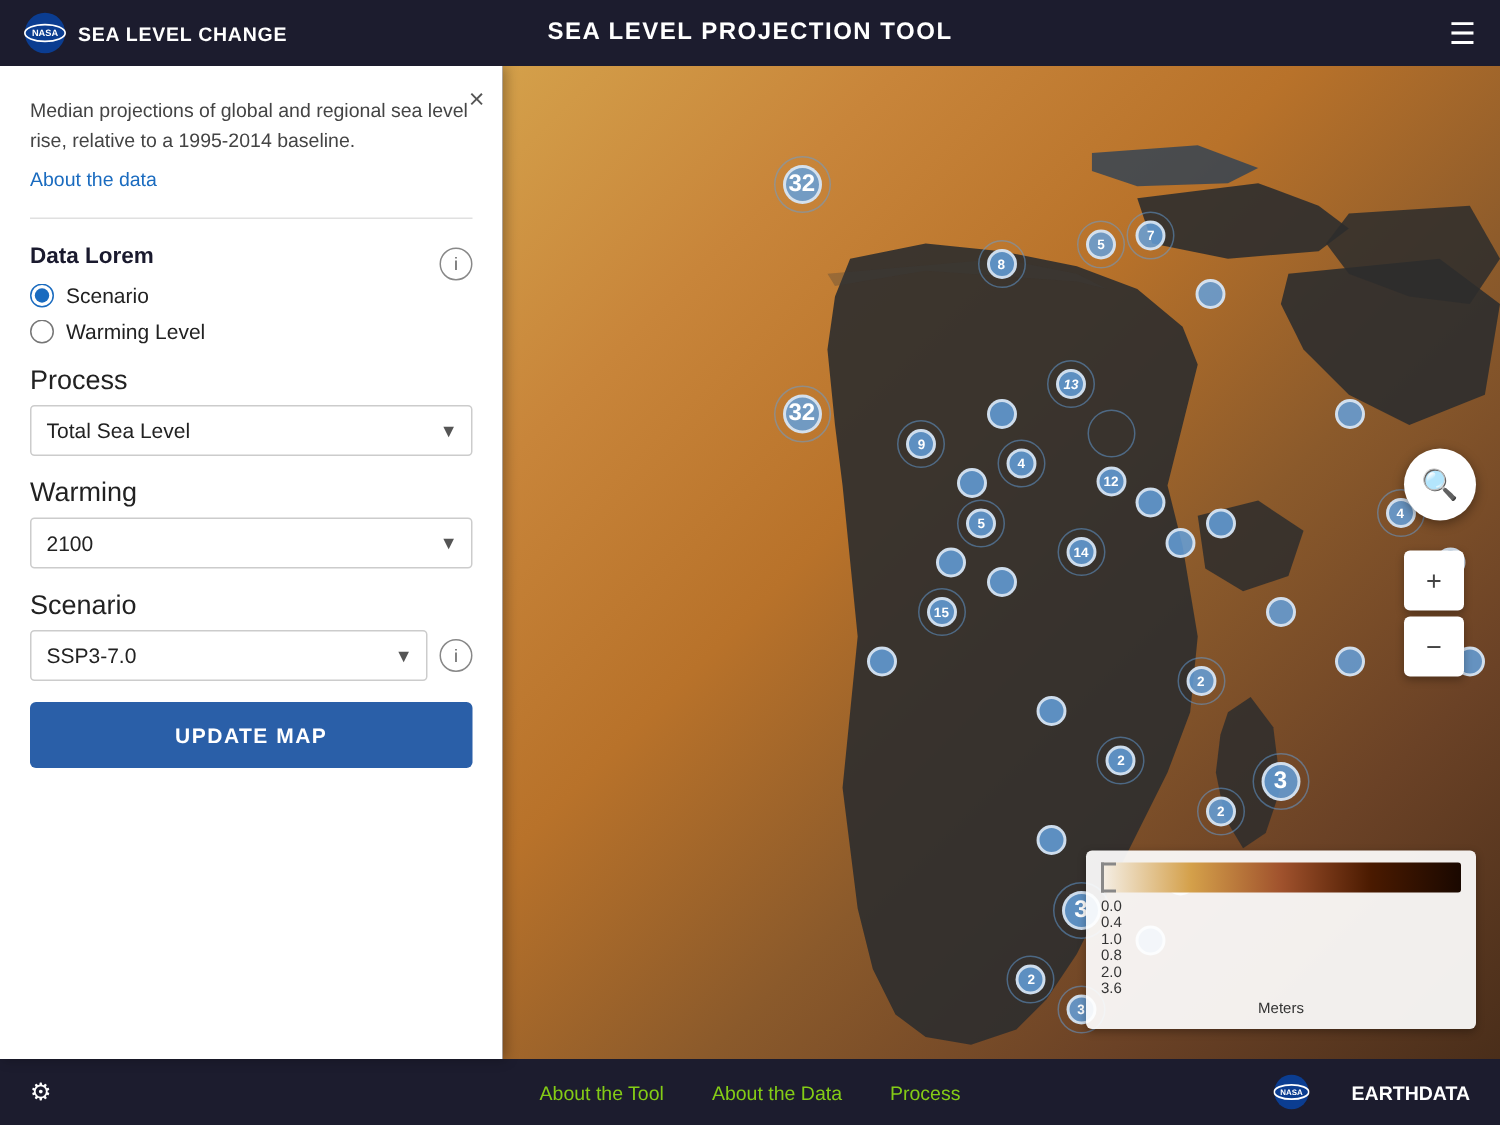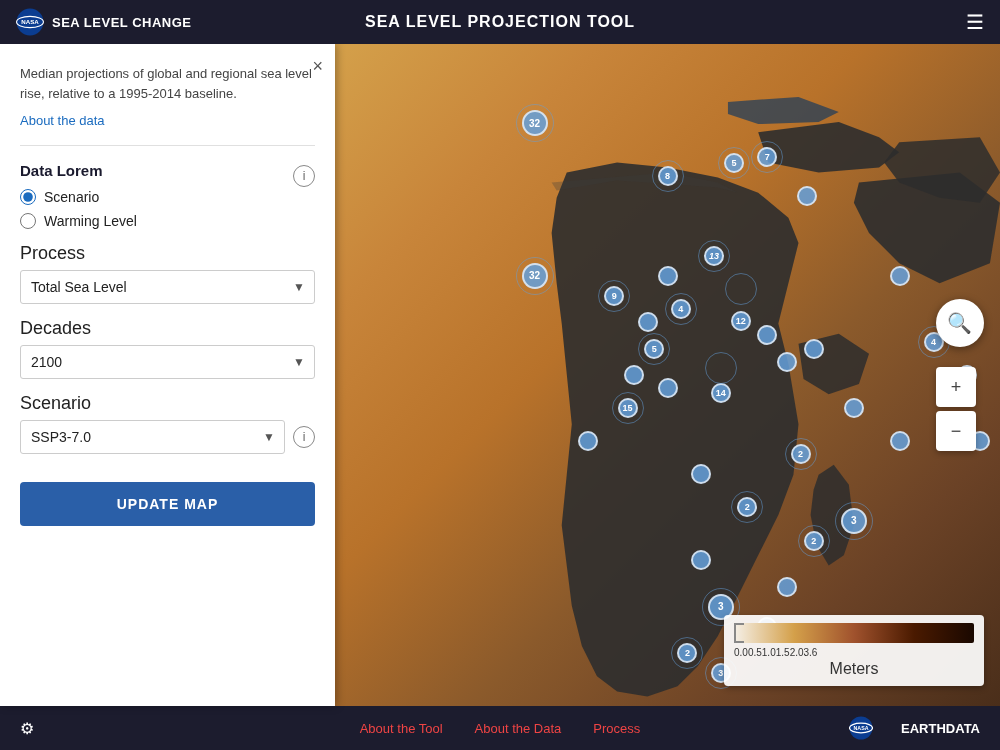--- a/index.html
+++ b/index.html
@@ -199,39 +199,39 @@
       width: 100%;
       padding: 14px;
       background: #2a5fa8;
       color: white;
       border: none;
       border-radius: 4px;
       font-size: 14px;
       font-weight: bold;
       letter-spacing: 1px;
       cursor: pointer;
-      margin-top: 28px;
+      margin-top: 14px;
     }
 
     
     .marker {
       position: absolute;
       background: rgba(100, 160, 220, 0.85);
       border-radius: 50%;
       display: flex;
       align-items: center;
       justify-content: center;
       color: white;
       font-size: 10px;
       font-weight: bold;
       border: 2px solid rgba(255,255,255,0.7);
       cursor: pointer;
     }
     .marker-sm { width: 20px; height: 20px; font-size: 9px; }
-    .marker-md { width: 26px; height: 26px; font-size: 10px; }
+    .marker-md { width: 26px; height: 26px; font-size: 16px; }
 
     
     .map-controls {
       position: absolute;
       right: 16px;
       top: 50%;
       transform: translateY(-50%);
       display: flex;
       flex-direction: column;
       gap: 4px;
@@ -279,27 +279,29 @@
     }
     .legend-border {
       position: absolute;
       top: 0; left: 0;
       width: 10px; height: 100%;
       border: 2px solid #888;
       border-right: none;
     }
     .legend-labels {
       display: flex;
+      justify-content: space-between;
       margin-top: 4px;
       font-size: 10px;
       color: #333;
+      flex-direction: column;
     }
     .legend-unit {
       text-align: center;
-      font-size: 16px;
+      font-size: 10px;
       color: #333;
       margin-top: 2px;
     }
 
     
     .bottom-footer {
       display: flex;
       align-items: center;
       justify-content: space-between;
       background: #1c1c2e;
@@ -308,21 +310,21 @@
       padding: 0 20px;
     }
     .footer-links {
       display: flex;
       gap: 32px;
       position: absolute;
       left: 50%;
       transform: translateX(-50%);
     }
     .footer-link {
-      color: #ef4444;
+      color: #84cc16;
       font-size: 13px;
       text-decoration: none;
       cursor: pointer;
     }
     .footer-right {
       display: flex;
       align-items: center;
       gap: 8px;
       margin-left: auto;
     }
@@ -397,21 +399,21 @@
           <option>Total Sea Level</option>
           <option>Ice Sheets</option>
           <option>Glaciers</option>
           <option>Ocean Dynamics</option>
         </select>
         <span class="select-arrow">▼</span>
       </div>
     </div>
 
     <div class="field-section">
-      <div class="field-label">Decades</div>
+      <div class="field-label">Warming</div>
       <div class="select-wrapper">
         <select>
           <option>2050</option>
           <option selected="">2100</option>
           <option>2150</option>
         </select>
         <span class="select-arrow">▼</span>
       </div>
     </div>
 
@@ -473,21 +475,21 @@
         <div class="marker-ripple" style="left: calc(42% - 16px); top: calc(38% - 16px); width: 32px; height: 32px;"></div>
         <div class="marker marker-sm" style="left: calc(47% - 10px); top: calc(42% - 10px);"></div>
         <div class="marker marker-sm" style="left: calc(52% - 10px); top: calc(40% - 10px);">4</div>
         <div class="marker-ripple" style="left: calc(52% - 16px); top: calc(40% - 16px); width: 32px; height: 32px;"></div>
         <div class="marker marker-sm" style="left: calc(61% - 10px); top: calc(37% - 10px); margin-top: 32px;">12</div>
         <div class="marker-ripple" style="left: calc(61% - 16px); top: calc(37% - 16px); width: 32px; height: 32px;"></div>
         <div class="marker marker-sm" style="left: calc(48% - 10px); top: calc(46% - 10px);">5</div>
         <div class="marker-ripple" style="left: calc(48% - 16px); top: calc(46% - 16px); width: 32px; height: 32px;"></div>
         <div class="marker marker-sm" style="left: calc(45% - 10px); top: calc(50% - 10px);"></div>
         <div class="marker marker-sm" style="left: calc(50% - 10px); top: calc(52% - 10px);"></div>
-        <div class="marker marker-sm" style="left: calc(58% - 10px); top: calc(49% - 10px); margin-top: 25px;">14</div>
+        <div class="marker marker-sm" style="left: calc(58% - 10px); top: calc(49% - 10px);">14</div>
         <div class="marker-ripple" style="left: calc(58% - 16px); top: calc(49% - 16px); width: 32px; height: 32px;"></div>
         <div class="marker marker-sm" style="left: calc(65% - 10px); top: calc(44% - 10px);"></div>
         <div class="marker marker-sm" style="left: calc(68% - 10px); top: calc(48% - 10px);"></div>
         <div class="marker marker-sm" style="left: calc(72% - 10px); top: calc(46% - 10px);"></div>
         <div class="marker marker-sm" style="left: calc(44% - 10px); top: calc(55% - 10px);">15</div>
         <div class="marker-ripple" style="left: calc(44% - 16px); top: calc(55% - 16px); width: 32px; height: 32px;"></div>
         <div class="marker marker-sm" style="left: calc(38% - 10px); top: calc(60% - 10px);"></div>
         <div class="marker marker-sm" style="left: calc(55% - 10px); top: calc(65% - 10px);"></div>
         <div class="marker marker-sm" style="left: calc(62% - 10px); top: calc(70% - 10px);">2</div>
         <div class="marker-ripple" style="left: calc(62% - 16px); top: calc(70% - 16px); width: 32px; height: 32px;"></div>
@@ -523,23 +525,23 @@
       <button class="map-btn">+</button>
       <button class="map-btn">−</button>
     </div>
 
     <div class="map-legend">
       <div class="legend-gradient">
         <div class="legend-border"></div>
       </div>
       <div class="legend-labels">
         <span>0.0</span>
-        <span>0.5</span>
+        <span>0.4</span>
         <span>1.0</span>
-        <span>1.5</span>
+        <span>0.8</span>
         <span>2.0</span>
         <span>3.6</span>
       </div>
       <div class="legend-unit">Meters</div>
     </div>
 
   </div>
 </div>
 
 <footer class="bottom-footer" style="position:relative;">

